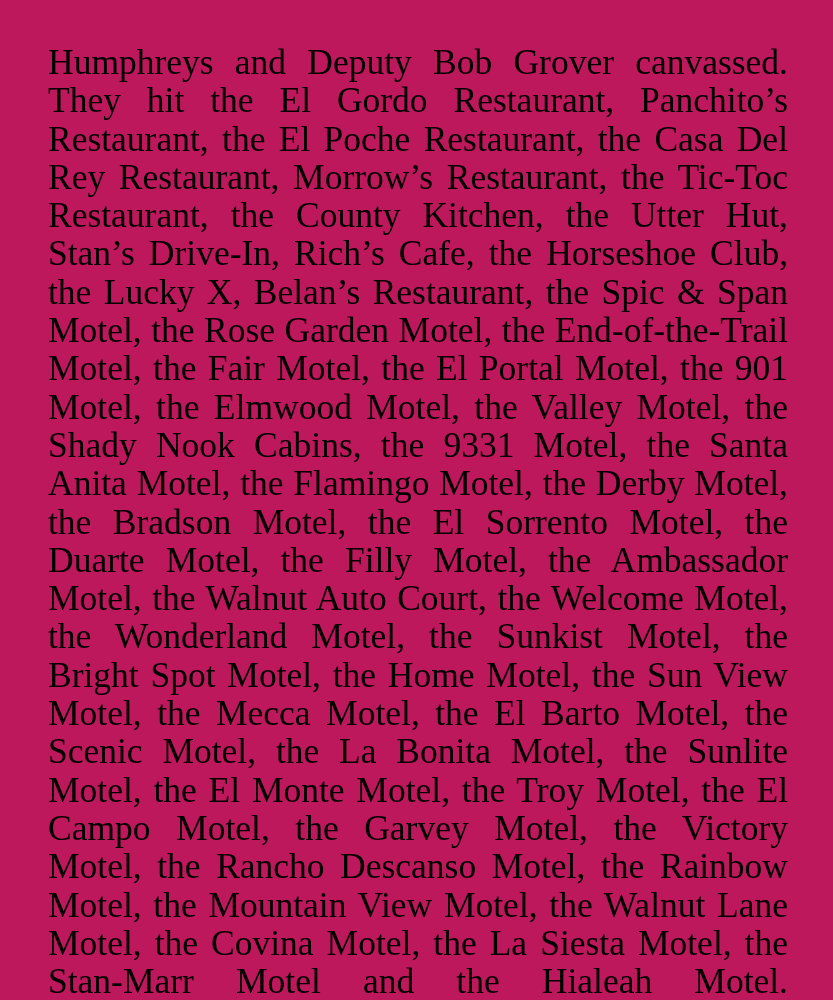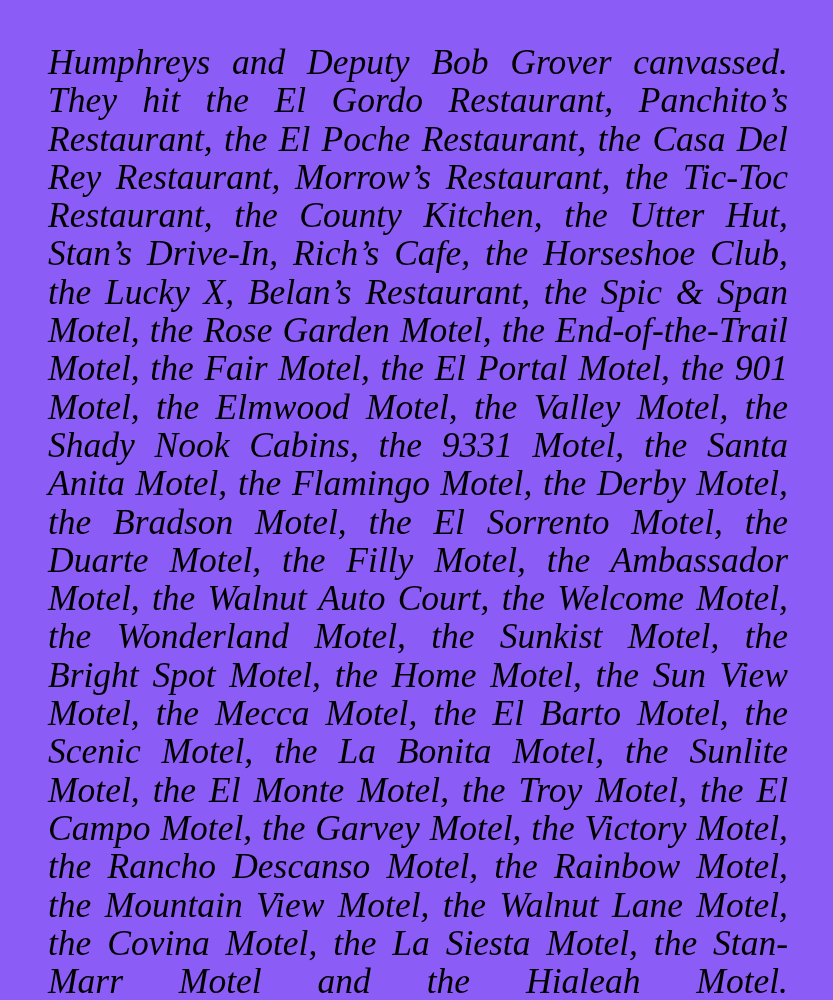--- a/index.html
+++ b/index.html
@@ -11,23 +11,22 @@
     height: 1000px;
     background: #ffffff;
     font-family: "Liberation Serif", "DejaVu Serif", serif;
     color: #000000;
     overflow: hidden;
   }
   .page {
     position: relative;
     width: 833px;
     height: 1000px;
-    background: #8b5cf6;
+    background: #be185d;
     box-sizing: border-box;
-    font-style: italic;
   }
   .text-column {
     position: absolute;
     left: 48px;
     top: 43px;
     width: 740px;
   }
   .body-paragraph {
     margin: 0;
     padding: 0;

